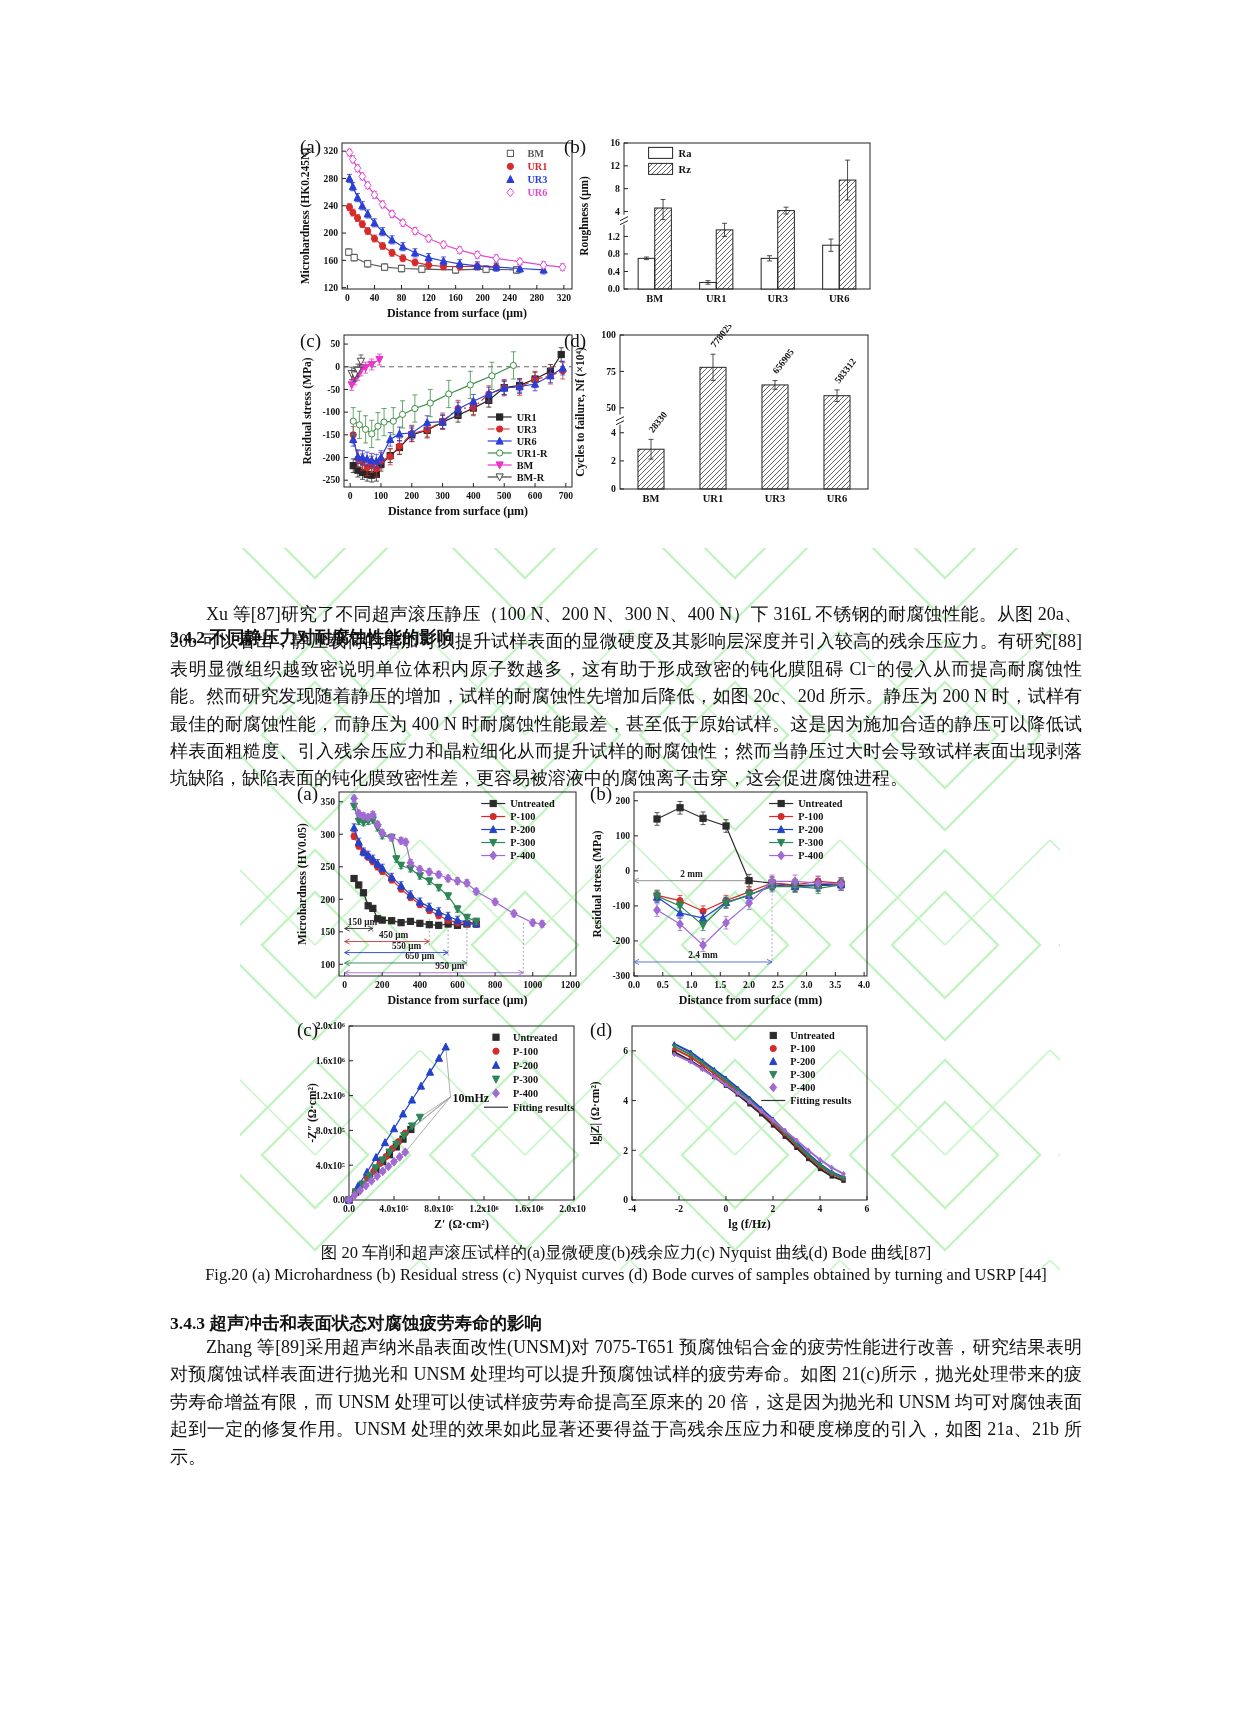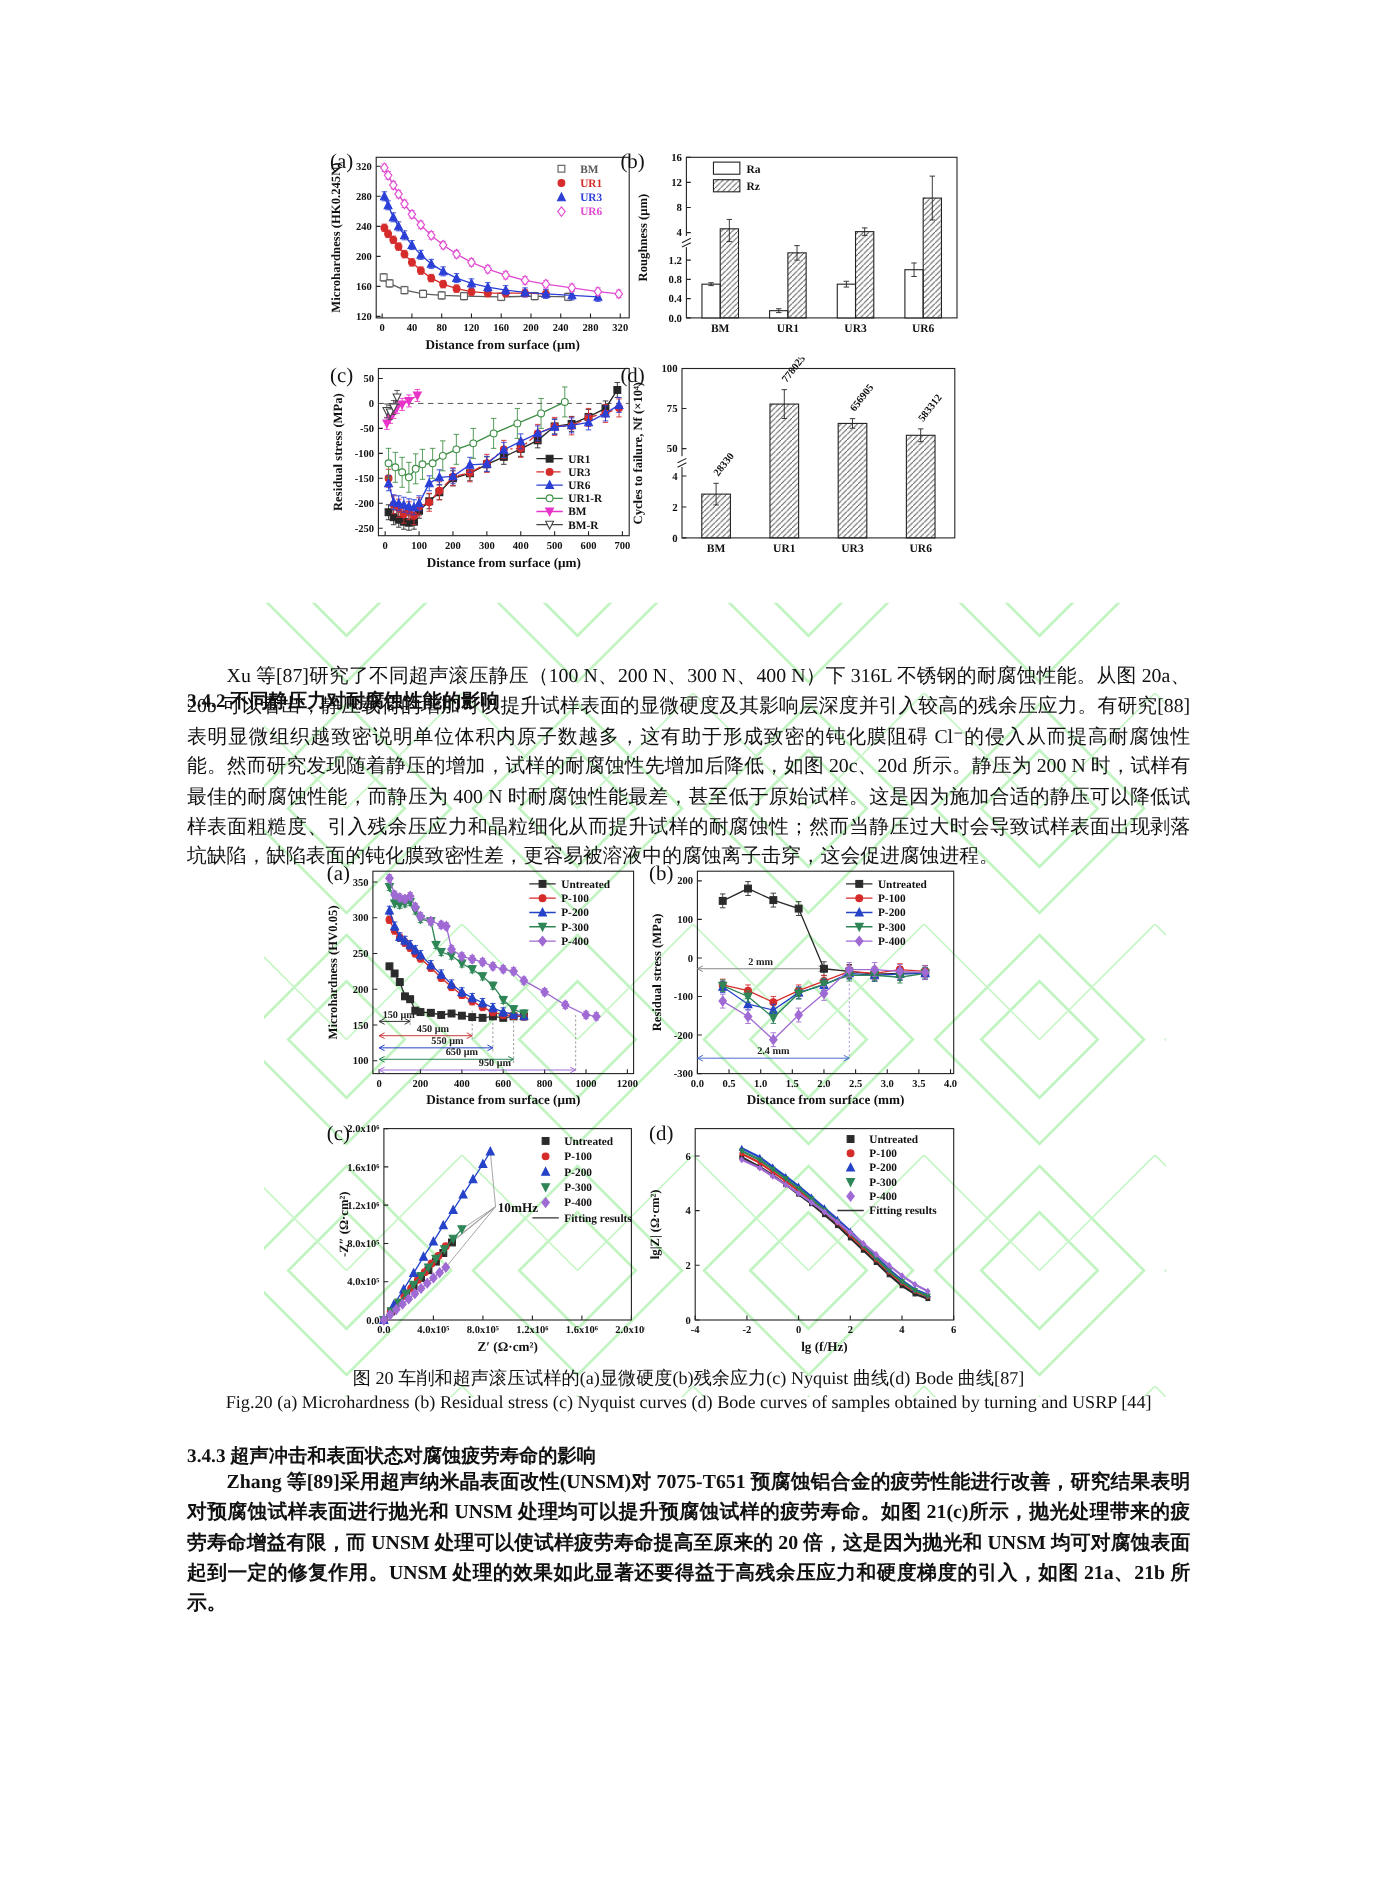--- a/index.html
+++ b/index.html
@@ -19,21 +19,21 @@
   #fig20b{left:586px;top:778px;width:293px;height:238px;}
   #fig20c{left:293px;top:1014px;width:293px;height:230px;}
   #fig20d{left:586px;top:1014px;width:293px;height:230px;}
   #cap19zh{top:506px;}
   #cap19en{top:529px;}
   #h342{top:577px;margin-top:48px;}
   #para342{top:601px;}
   #cap20zh{top:1242px;}
   #cap20en{top:1264px;}
   #h343{top:1311px;font-family:Liberation Serif, serif;}
-  #para343{top:1334px;font-weight:bold;}
+  #para343{top:1334px;}
 </style>
 </head>
 <body>
 
 <div class="page">
 
   <svg id="wm" width="1248" height="1721">
     <defs>
       <pattern id="wmpat" patternUnits="userSpaceOnUse" width="210" height="210">
         <path d="M105,10 L200,105 L105,200 L10,105 Z" fill="none" stroke="#82e882" stroke-width="2.4"></path>

